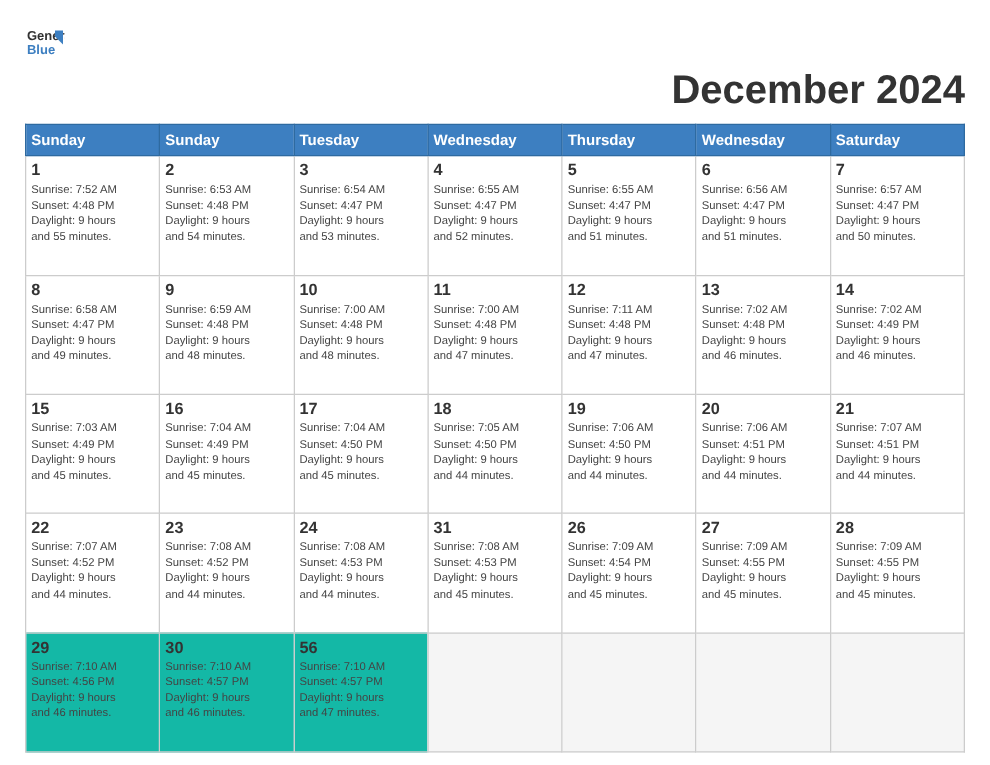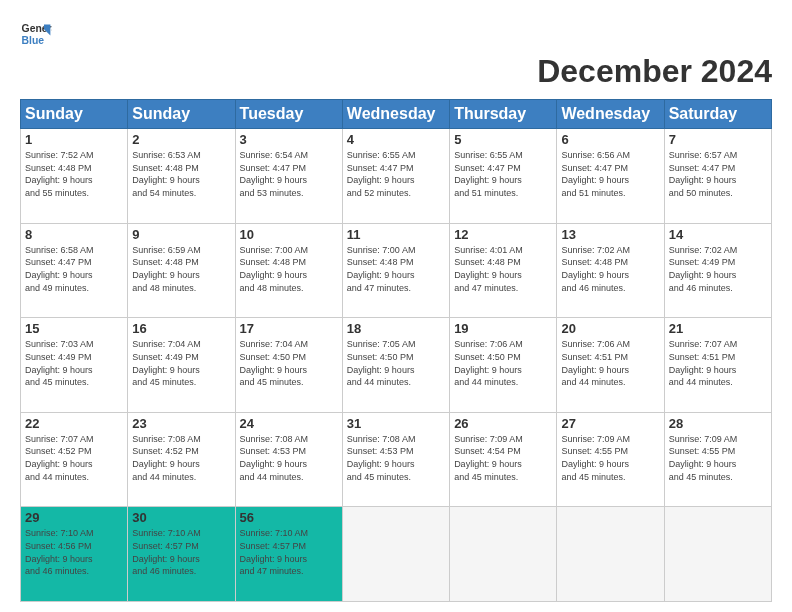--- a/index.html
+++ b/index.html
@@ -48,21 +48,21 @@
     }
     .calendar {
       flex: 1;
       border-collapse: collapse;
       width: 100%;
       table-layout: fixed;
     }
     .calendar thead th {
       background: #3d7fc1;
       color: #fff;
-      font-size: 16px;
+      font-size: 12px;
       font-weight: bold;
       padding: 5px 4px;
       text-align: left;
       border: 1px solid #2e6aa0;
     }
     .calendar tbody td {
       border: 1px solid #ccc;
       vertical-align: top;
       padding: 3px 4px;
       font-size: 9.5px;
@@ -194,21 +194,21 @@
           </td>
           <td>
             <span class="day-number">11</span>
             <div class="day-info" style="white-space: pre-line;">Sunrise: 7:00 AM
 Sunset: 4:48 PM
 Daylight: 9 hours
 and 47 minutes.</div>
           </td>
           <td>
             <span class="day-number">12</span>
-            <div class="day-info" style="white-space: pre-line;">Sunrise: 4:01 AM
+            <div class="day-info" style="white-space: pre-line;">Sunrise: 7:11 AM
 Sunset: 4:48 PM
 Daylight: 9 hours
 and 47 minutes.</div>
           </td>
           <td>
             <span class="day-number">13</span>
             <div class="day-info" style="white-space: pre-line;">Sunrise: 7:02 AM
 Sunset: 4:48 PM
 Daylight: 9 hours
 and 46 minutes.</div>

